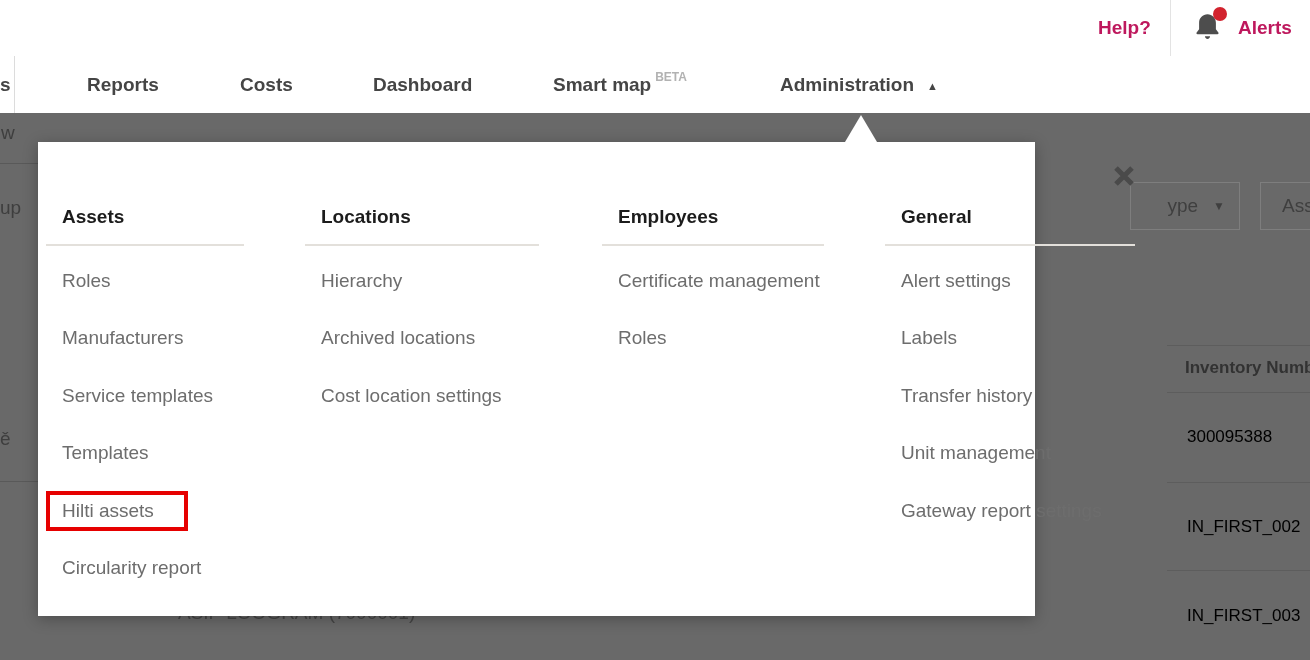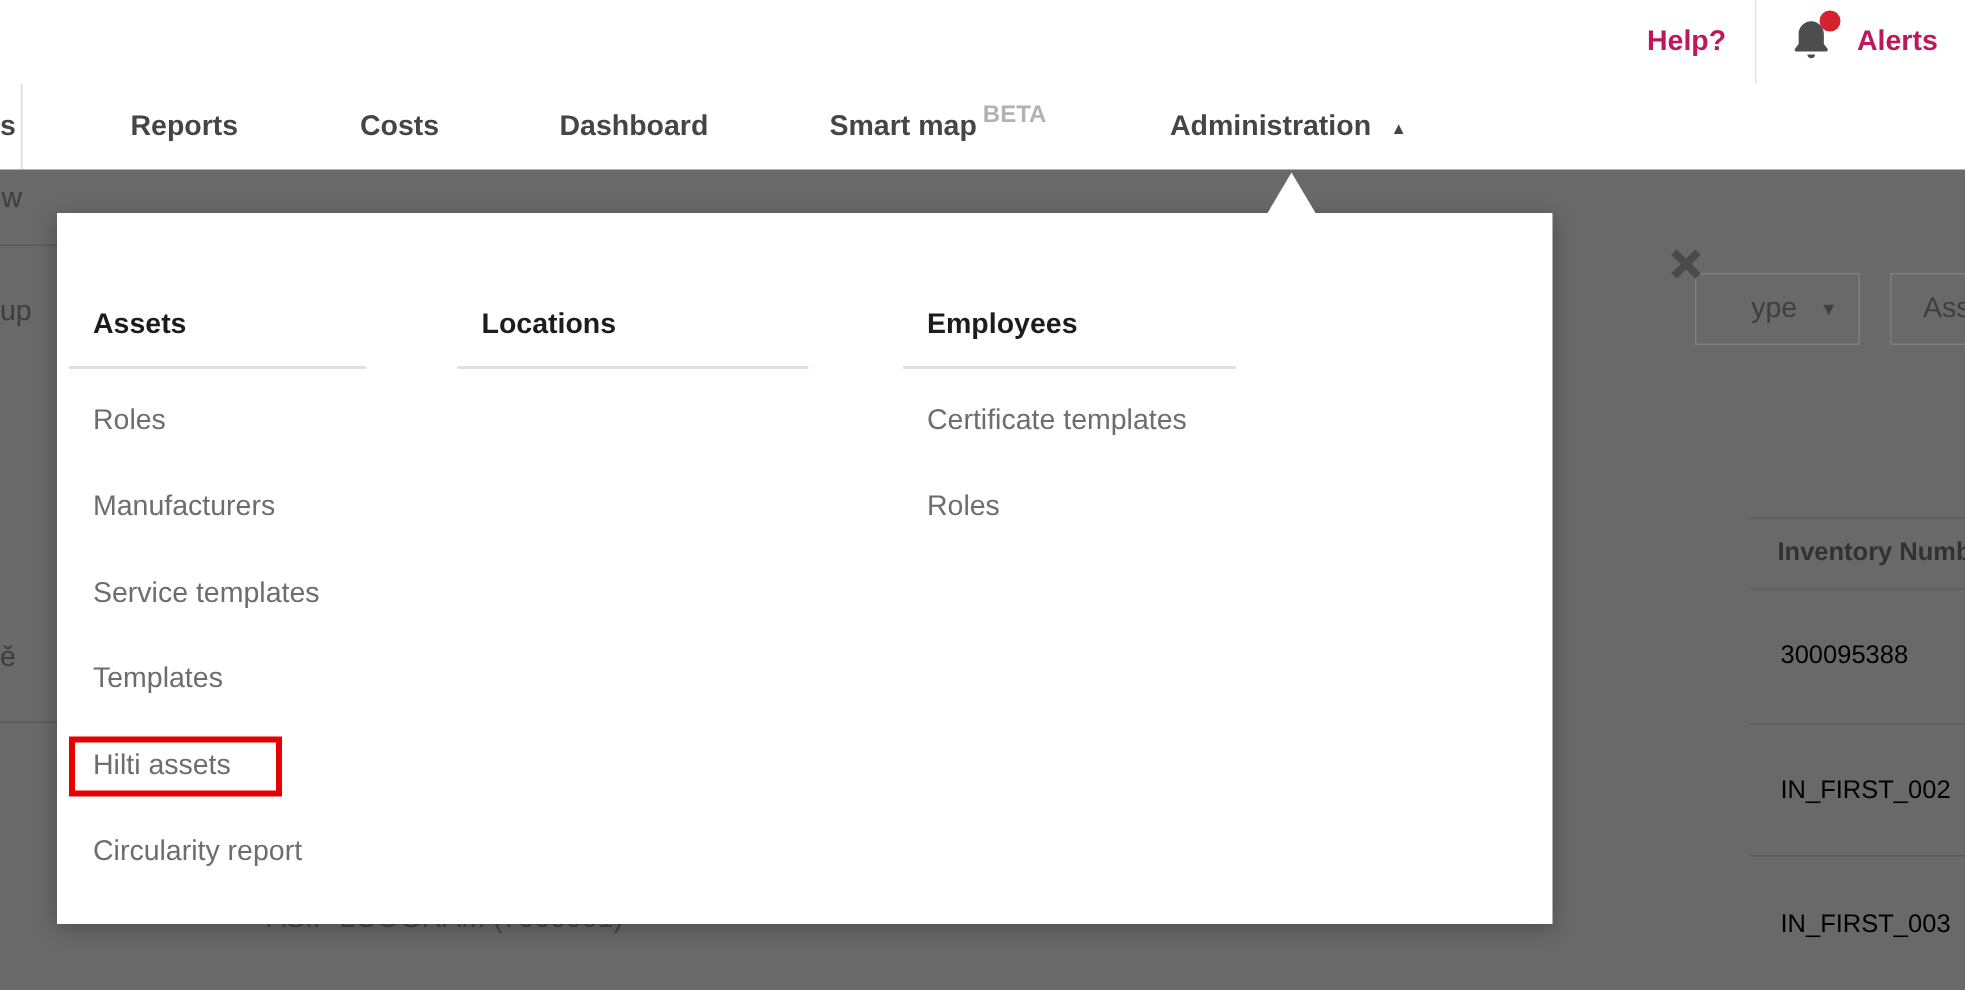--- a/index.html
+++ b/index.html
@@ -15,21 +15,21 @@
   .top-vdiv{position:absolute;left:1170px;top:0;width:1px;height:56px;background:#e3e3e3;}
   .bell-wrap{position:absolute;left:1192px;top:11px;width:36px;height:36px;cursor:pointer;}
   .bell-svg{width:31px;height:31px;fill:#4d4d4d;}
   .alert-dot{position:absolute;left:21px;top:-4px;width:14px;height:14px;border-radius:50%;}
 
   
   .navbar{position:absolute;top:56px;left:0;width:1310px;height:57px;background:#fff;z-index:2;}
   .nav-item{position:absolute;top:0;height:57px;display:flex;align-items:center;
     font-size:19px;font-weight:700;color:#454545;cursor:pointer;white-space:nowrap;}
   .nav-vdiv{position:absolute;left:14px;top:0;width:1px;height:57px;background:#dcdcdc;}
-  .beta{font-size:16px;font-weight:700;color:#b2b2b2;margin-left:4px;position:relative;top:-8px;}
+  .beta{font-size:12px;font-weight:700;color:#b2b2b2;margin-left:4px;position:relative;top:-8px;}
   .caret-up{font-size:11px;color:#454545;margin-left:13px;position:relative;top:1px;}
 
   
   .overlay{position:absolute;top:113px;left:0;width:1310px;height:547px;background:#696969;z-index:3;}
   .bg-frag{position:absolute;font-size:19px;color:#3e3e3e;z-index:1;}
   .bg-hline-left{position:absolute;left:0;width:38px;height:1px;background:#595959;z-index:1;}
   .bg-btn{position:absolute;top:69px;height:48px;border:1px solid #7e7e7e;box-sizing:border-box;
     display:flex;align-items:center;font-size:19px;color:#3f3f3f;z-index:1;}
   .bg-btn .caret-down{font-size:12px;color:#3f3f3f;}
   .tline{position:absolute;left:1167px;width:143px;height:1px;background:#5d5d5d;z-index:1;}
@@ -128,22 +128,37 @@
           <li class="menu-item">Service templates</li>
           <li class="menu-item">Templates</li>
           <li class="menu-item">
             <span class="hl" style="border-color: rgb(230, 0, 0);">Hilti assets</span>
           </li>
           <li class="menu-item">Circularity report</li>
         </ul>
     </div>
     <div class="menu-col" style="left:267px;width:234px;">
       <div class="menu-col-title">Locations</div>
+      <ul class="menu-items">
+          <li class="menu-item">Hierarchy</li>
+          <li class="menu-item">Archived locations</li>
+          <li class="menu-item">Cost location settings</li>
+        </ul>
     </div>
     <div class="menu-col" style="left:564px;width:222px;">
       <div class="menu-col-title">Employees</div>
       <ul class="menu-items">
-          <li class="menu-item">Certificate templates</li>
+          <li class="menu-item">Certificate management</li>
           <li class="menu-item">Roles</li>
+        </ul>
+    </div>
+    <div class="menu-col" style="left:847px;width:250px;">
+      <div class="menu-col-title">General</div>
+      <ul class="menu-items">
+          <li class="menu-item">Alert settings</li>
+          <li class="menu-item">Labels</li>
+          <li class="menu-item">Transfer history</li>
+          <li class="menu-item">Unit management</li>
+          <li class="menu-item">Gateway report settings</li>
         </ul>
     </div>
   </div>
 </div>
 
 </body></html>

